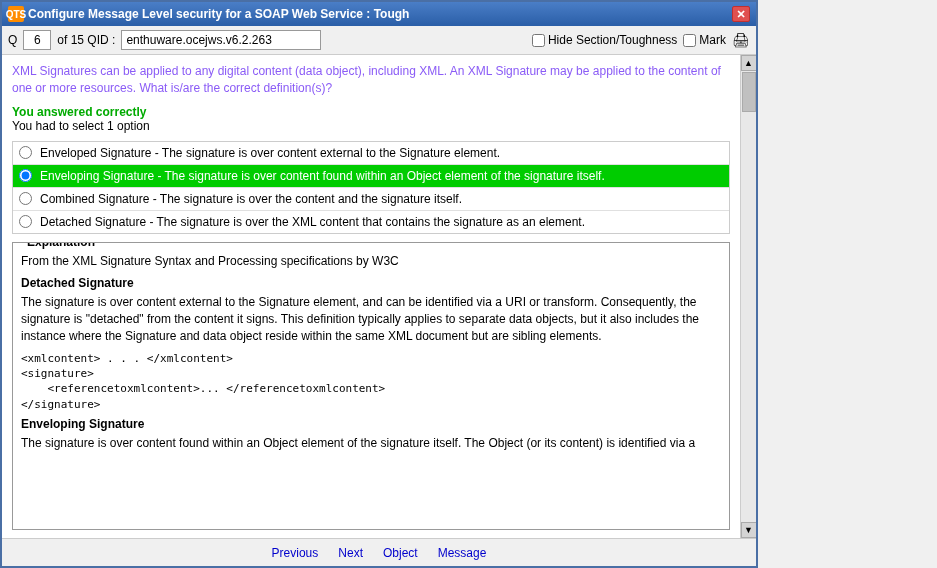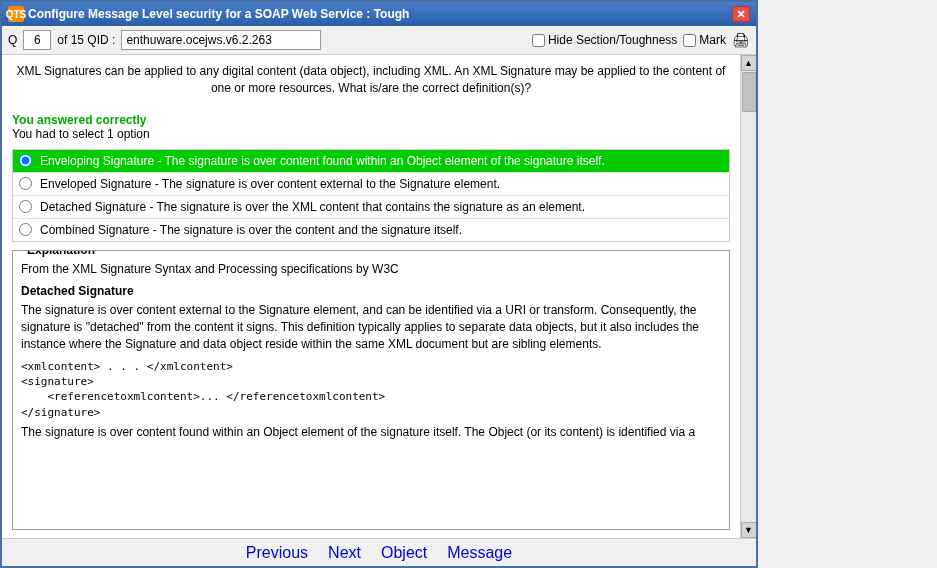--- a/index.html
+++ b/index.html
@@ -148,24 +148,23 @@
     .content-area {
       flex: 1;
       padding: 8px 10px;
       overflow: hidden;
       display: flex;
       flex-direction: column;
     }
 
     .question-text {
       font-size: 12px;
-      color: #000000;
-      margin-bottom: 16px;
+      color: #8b5cf6;
+      margin-bottom: 8px;
       line-height: 1.4;
-      text-align: center;
     }
 
     .answer-status {
       color: #00aa00;
       font-size: 12px;
       font-weight: bold;
     }
 
     .answer-instruction {
       color: #000;
@@ -249,21 +248,21 @@
       display: flex;
       align-items: center;
       justify-content: center;
       gap: 20px;
       min-height: 28px;
     }
 
     .footer-btn {
       color: #0000cc;
       text-decoration: none;
-      font-size: 16px;
+      font-size: 12px;
       cursor: pointer;
       background: none;
       border: none;
       font-family: Arial, sans-serif;
     }
   </style>
 </head>
 <body>
 
 <div class="window">
@@ -295,50 +294,51 @@
 
   <div class="main-content">
     <div class="content-area">
 
       <div class="question-text">XML Signatures can be applied to any digital content (data object), including XML. An XML Signature may be applied to the content of one or more resources. What is/are the correct definition(s)?</div>
 
       <div class="answer-status">You answered correctly</div>
       <div class="answer-instruction">You had to select 1 option</div>
 
       <div class="options-section">
+        <div class="option-row">
+          <input type="radio" name="answer" style="">
+          <span>Enveloped Signature - The signature is over content external to the Signature element.</span>
+        </div>
         <div class="option-row selected">
           <input type="radio" name="answer" checked="" style="">
           <span>Enveloping Signature - The signature is over content found within an Object element of the signature itself.</span>
         </div>
         <div class="option-row">
           <input type="radio" name="answer" style="">
-          <span>Enveloped Signature - The signature is over content external to the Signature element.</span>
+          <span>Combined Signature - The signature is over the content and the signature itself.</span>
         </div>
         <div class="option-row">
           <input type="radio" name="answer" style="">
           <span>Detached Signature - The signature is over the XML content that contains the signature as an element.</span>
-        </div>
-        <div class="option-row">
-          <input type="radio" name="answer" style="">
-          <span>Combined Signature - The signature is over the content and the signature itself.</span>
         </div>
       </div>
 
       <div class="explanation-box">
         <div class="explanation-legend">Explanation</div>
         <div class="explanation-content">
           <p>From the XML Signature Syntax and Processing specifications by W3C</p>
           <p class="section-title">Detached Signature</p>
           <p>The signature is over content external to the Signature element, and can be identified via a URI or transform. Consequently, the signature is "detached" from the content it signs. This definition typically applies to separate data objects, but it also includes the instance where the Signature and data object reside within the same XML document but are sibling elements.</p>
           <div class="code-block">
             &lt;xmlcontent&gt; . . . &lt;/xmlcontent&gt;<br>
             &lt;signature&gt;<br>
             &nbsp;&nbsp;&nbsp;&nbsp;&lt;referencetoxmlcontent&gt;... &lt;/referencetoxmlcontent&gt;<br>
             &lt;/signature&gt;
           </div>
+          <p class="section-title">Enveloping Signature</p>
           <p>The signature is over content found within an Object element of the signature itself. The Object (or its content) is identified via a</p>
         </div>
       </div>
     </div>
 
     <div class="scrollbar-track">
       <div class="scrollbar-btn">▲</div>
       <div class="scrollbar-thumb"></div>
       <div style="flex:1"></div>
       <div class="scrollbar-btn">▼</div>

